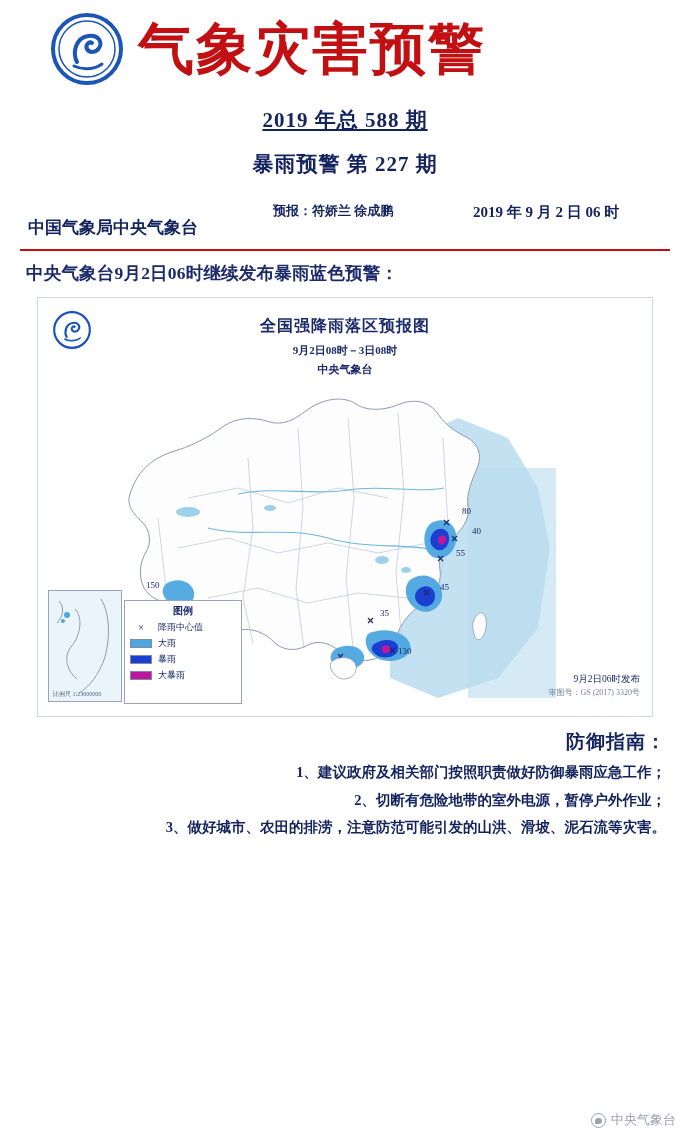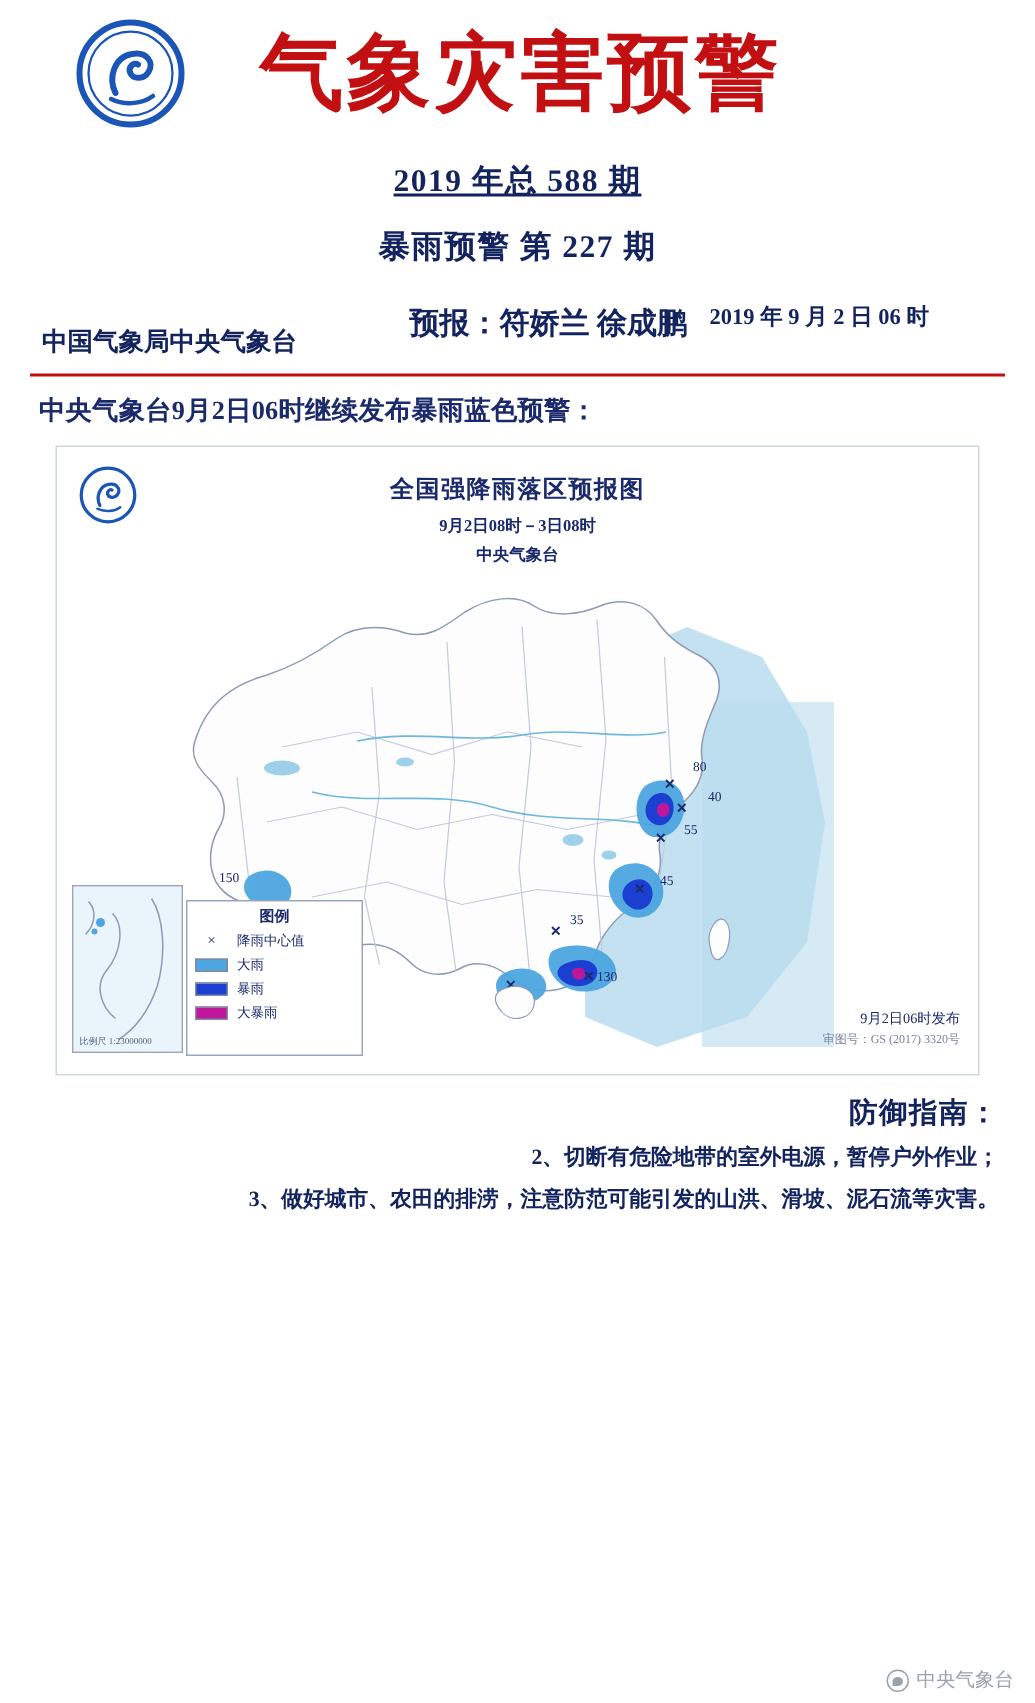--- a/index.html
+++ b/index.html
@@ -20,21 +20,20 @@
     position: relative;
     padding: 0 14px;
   }
 
   
   .header {
     display: flex;
     align-items: center;
     padding-top: 10px;
     height: 88px;
-    gap: 35px;
   }
   .logo {
     width: 74px;
     height: 74px;
     flex: 0 0 74px;
     position: relative;
     margin-left: 36px;
     margin-right: 14px;
   }
   .logo svg { display: block; }
@@ -67,21 +66,21 @@
     font-weight: bold;
     color: #13235e;
   }
   .meta-left {
     font-size: 17px;
     width: 245px;
     padding-top: 16px;
     white-space: nowrap;
   }
   .meta-mid {
-    font-size: 20px;
+    font-size: 13px;
     width: 200px;
     line-height: 1.65;
   }
   .meta-right {
     font-size: 15px;
     flex: 1;
     line-height: 1.6;
     padding-top: 0px;
   }
 
@@ -375,20 +374,21 @@
         </div>
       </div>
 
       <div class="map-issue">9月2日06时发布</div>
       <div class="map-approval">审图号：GS (2017) 3320号</div>
     </div>
   </div>
 
   <div class="guide">
     <div class="guide-title">防御指南：</div>
+    <div class="guide-item">1、建议政府及相关部门按照职责做好防御暴雨应急工作；</div>
     <div class="guide-item">2、切断有危险地带的室外电源，暂停户外作业；</div>
     <div class="guide-item indented">3、做好城市、农田的排涝，注意防范可能引发的山洪、滑坡、泥石流等灾害。</div>
   </div>
 
   <div class="watermark">
     <span class="wm-icon"></span>
     <span>中央气象台</span>
   </div>
 
 </div>

